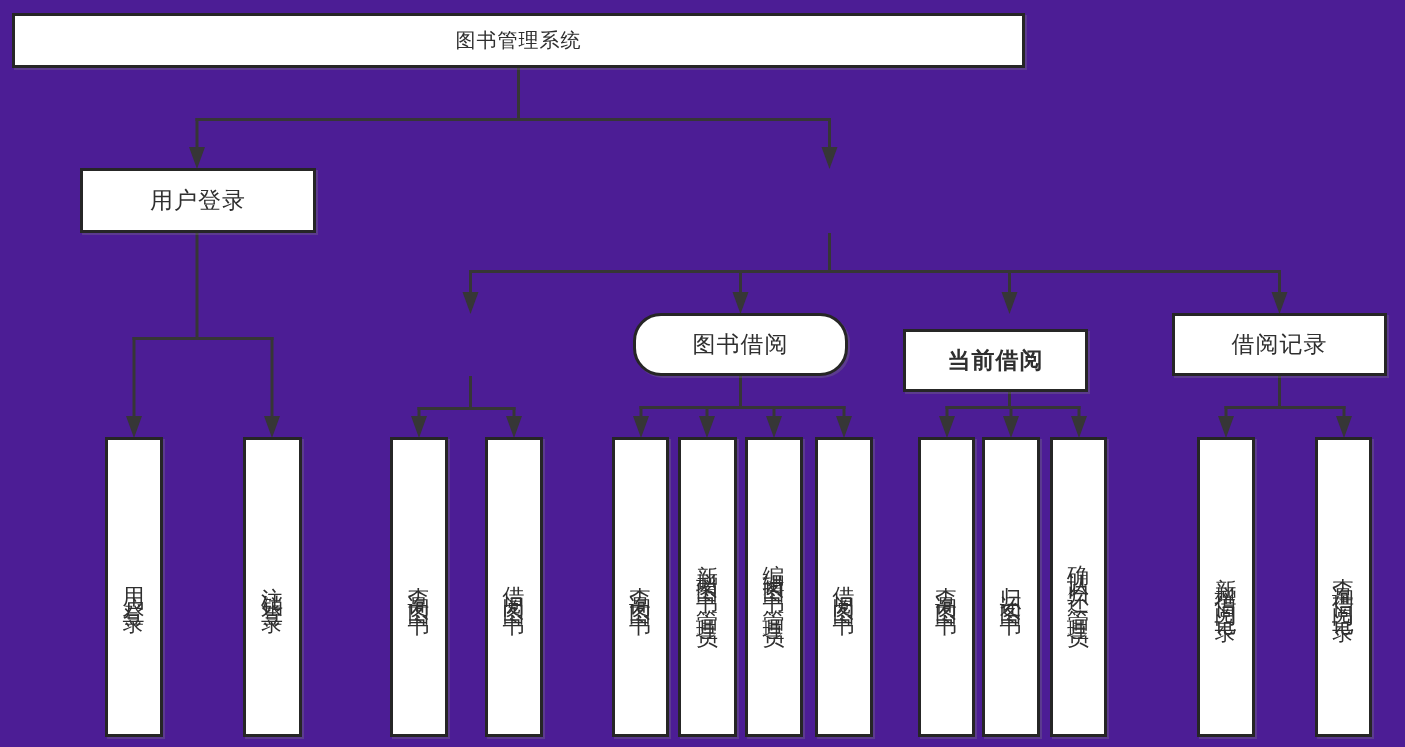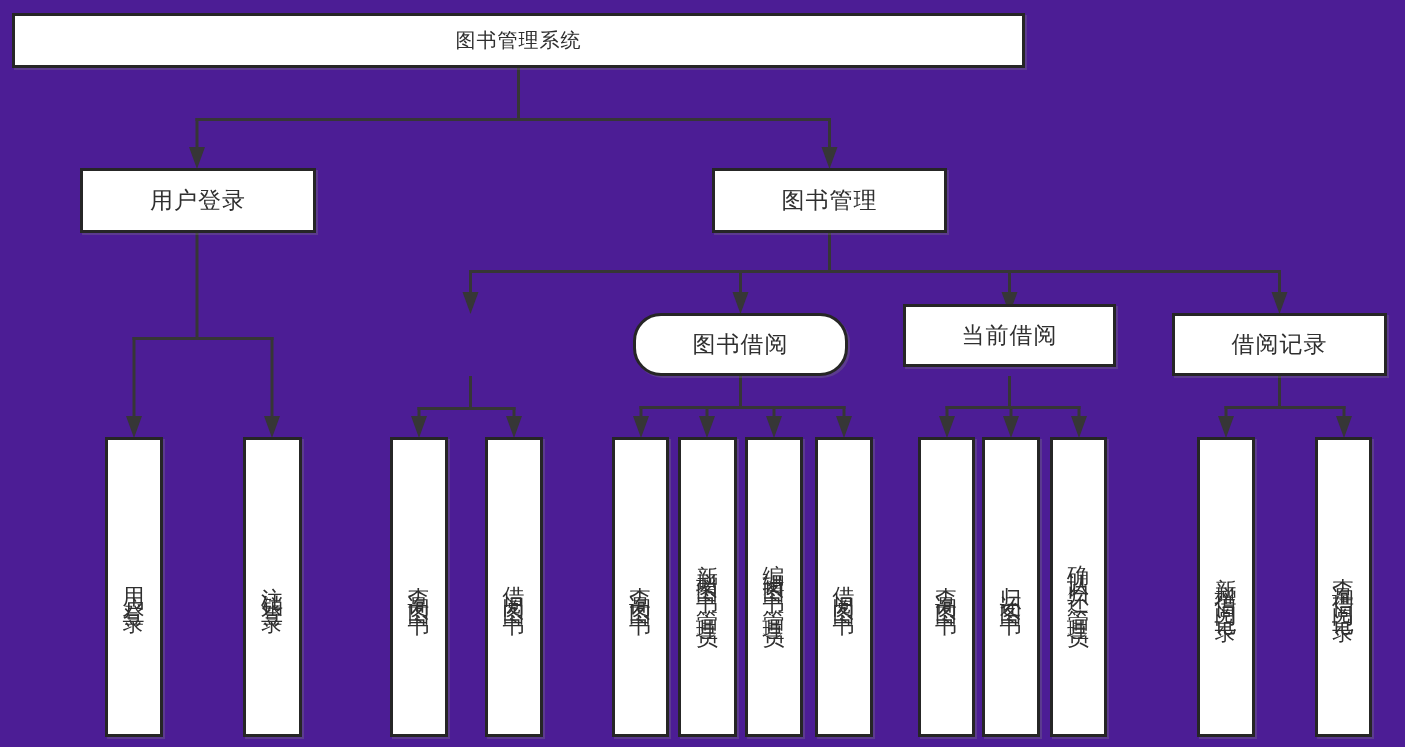--- a/index.html
+++ b/index.html
@@ -127,28 +127,25 @@
     </g>
   </svg>
 
   <div class="node root-node" style="left:12px;top:13px;width:1013px;height:55px;">
     <span>图书管理系统</span>
   </div>
 
   <div class="node h-node" style="left:80px;top:168px;width:236px;height:65px;">
     <span>用户登录</span>
   </div>
-  <div class="node h-node" style="left:712px;top:168px;width:235px;height:65px;">
-    <span>图书管理</span>
-  </div>
 
   <div class="node h-node" style="left:633px;top:313px;width:215px;height:63px;border-radius:28px;">
     <span>图书借阅</span>
   </div>
-  <div class="node h-node" style="left:903px;top:304px;width:213px;height:63px;">
+  <div class="node h-node" style="left:903px;top:329px;width:185px;height:63px;font-weight:bold;">
     <span>当前借阅</span>
   </div>
   <div class="node h-node" style="left:1172px;top:313px;width:215px;height:63px;">
     <span>借阅记录</span>
   </div>
 
   <div class="node v-node" style="left:105px;top:437px;width:58px;height:300px;">
     <span class="vtext">用户登录</span>
   </div>
   <div class="node v-node" style="left:243px;top:437px;width:59px;height:300px;">

